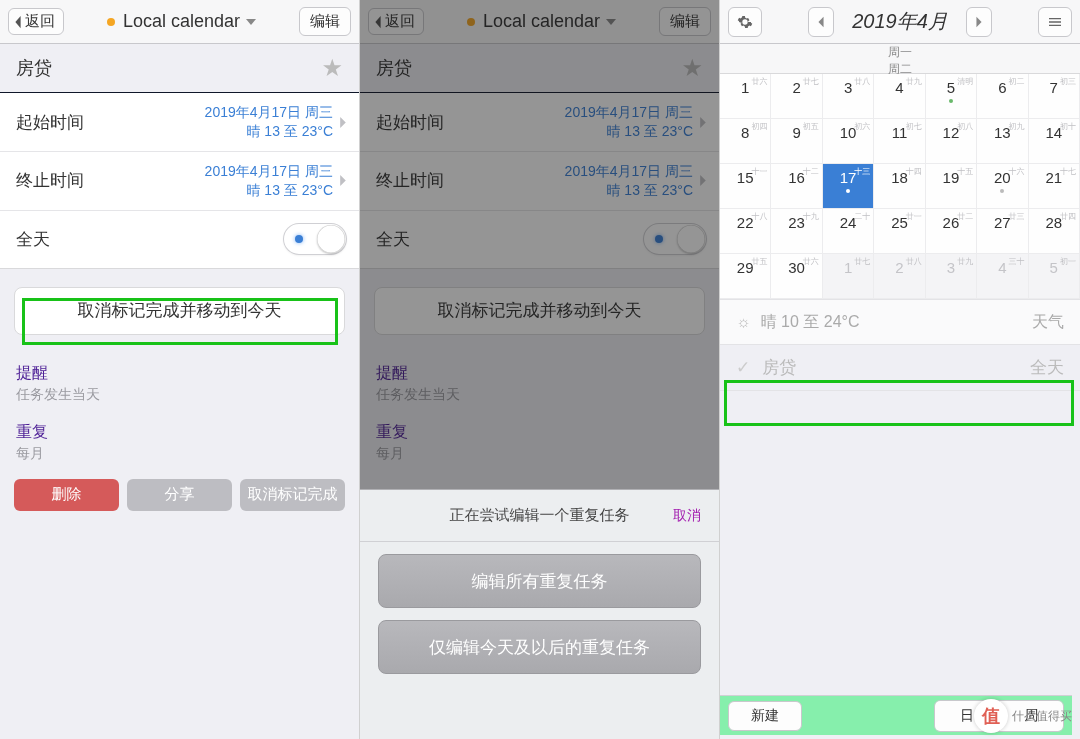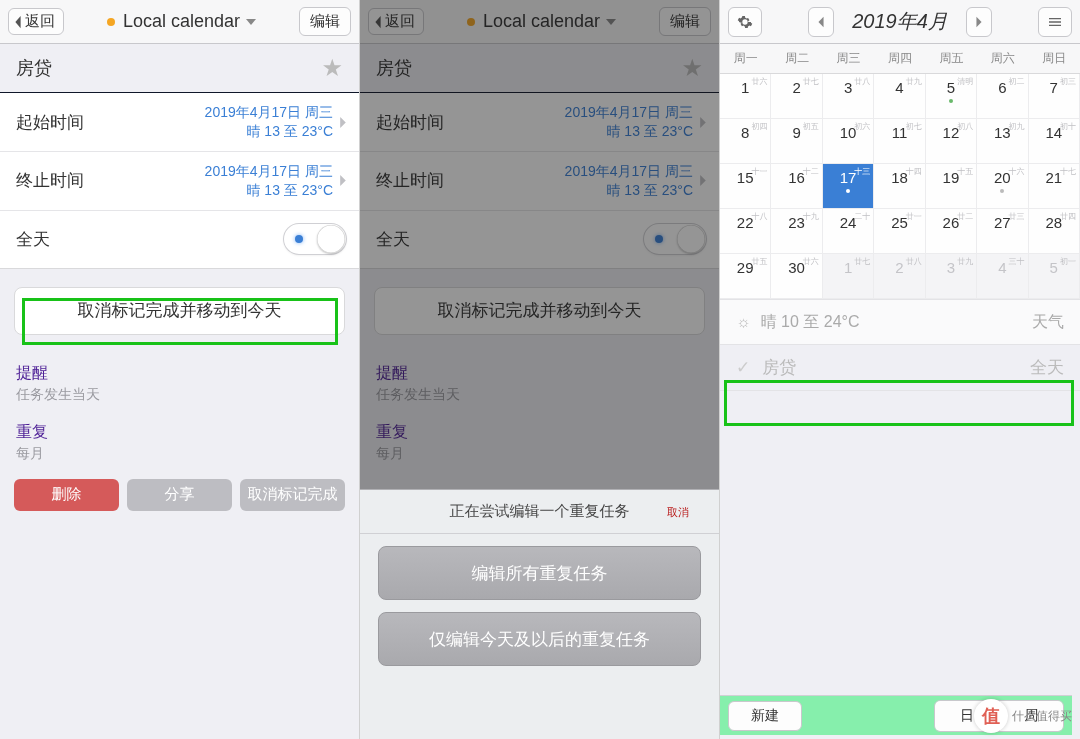--- a/index.html
+++ b/index.html
@@ -41,32 +41,32 @@
   .section .lbl { font-size:16px; color:#4c1d95; }
   .section .sub { font-size:14px; color:#9a9aa0; margin-top:2px; }
   
   .btn-row { display:flex; gap:8px; padding:8px 14px 0; }
   .btn { flex:1; height:32px; border-radius:6px; display:flex; align-items:center; justify-content:center; color:#fff; font-size:15px; cursor:pointer; }
   .btn-del { background:#d55a5a; }
   .btn-grey { background:#bdbdc2; }
   
   .dim-overlay { position:absolute; inset:0; background:rgba(20,20,20,.45); z-index:5; pointer-events:none; }
   .sheet { position:absolute; left:0; right:0; bottom:0; background:#eceef0; z-index:10; padding-bottom:10px; border-top:1px solid #b0b0b4; }
-  .sheet-header { display:flex; align-items:center; justify-content:center; height:44px; position:relative; border-bottom:1px solid #d0d0d4; font-size:15px; color:#444; }
-  .sheet-cancel { position:absolute; right:24px; top:50%; transform:translateY(-50%); font-size:11px; color:#b91c1c; cursor:pointer; padding:4px 6px; }
+  .sheet-header { display:flex; align-items:center; justify-content:center; height:52px; position:relative; border-bottom:1px solid #d0d0d4; font-size:15px; color:#444; }
+  .sheet-cancel { position:absolute; right:12px; top:50%; transform:translateY(-50%); font-size:14px; color:#a21caf; cursor:pointer; padding:4px 6px; }
   .sheet-btn { margin:12px 18px 0; height:54px; border-radius:8px; background:linear-gradient(#b8b8bc,#a9a9ad); display:flex; align-items:center; justify-content:center; color:#fff; font-size:17px; border:1px solid #9a9a9e; cursor:pointer; }
   
   .p3-nav { height:44px; background:#f7f7f8; border-bottom:1px solid #c8c8cc; display:flex; align-items:center; justify-content:space-between; padding:0 8px;font-style:italic; }
   .icon-btn { width:34px; height:30px; border:1px solid #c8c8cc; border-radius:6px; background:#fdfdfd; display:flex; align-items:center; justify-content:center; cursor:pointer; }
   .icon-btn svg { width:16px; height:16px; fill:#666; }
   .p3-center { display:flex; align-items:center; gap:4px; }
   .p3-arrow { width:26px; height:30px; border:1px solid #c8c8cc; border-radius:6px; background:#fdfdfd; display:flex; align-items:center; justify-content:center; cursor:pointer; }
   .p3-arrow svg { width:8px; height:12px; fill:#888; }
   .p3-title { font-size:20px; color:#333; padding:0 14px; }
-  .weekday-row { display:flex; height:30px; align-items:center; border-bottom:1px solid #d9d9db; background:#f7f7f8; }
+  .weekday-row { display:flex; height:30px; align-items:center; border-bottom:1px solid #d9d9db; background:#f7f7f8;flex-direction:column; }
   .weekday-row div { flex:1; text-align:center; font-size:12px; color:#888; }
   .cal-grid { display:grid; grid-template-columns:repeat(7,1fr); }
   .cell { position:relative; height:45px; border-right:1px solid #ececee; border-bottom:1px solid #ececee; background:#fefefe; display:flex; flex-direction:column; align-items:center; justify-content:flex-start; padding-top:3px; cursor:pointer; }
   .cell.other { background:#f4f4f6; color:#c4c4c8; }
   .cell .lunar-sm { position:absolute; top:2px; right:3px; font-size:8px; color:#c0c0c4; }
   .cell .day { font-size:15px; color:#333; margin-top:2px; }
   .cell.other .day { color:#c4c4c8; }
   .cell .cdot { width:4px; height:4px; border-radius:50%; margin-top:3px; }
   .cell.today { background:#3a7fd5; }
   .cell.today .day, .cell.today .lunar-sm { color:#fff; }

